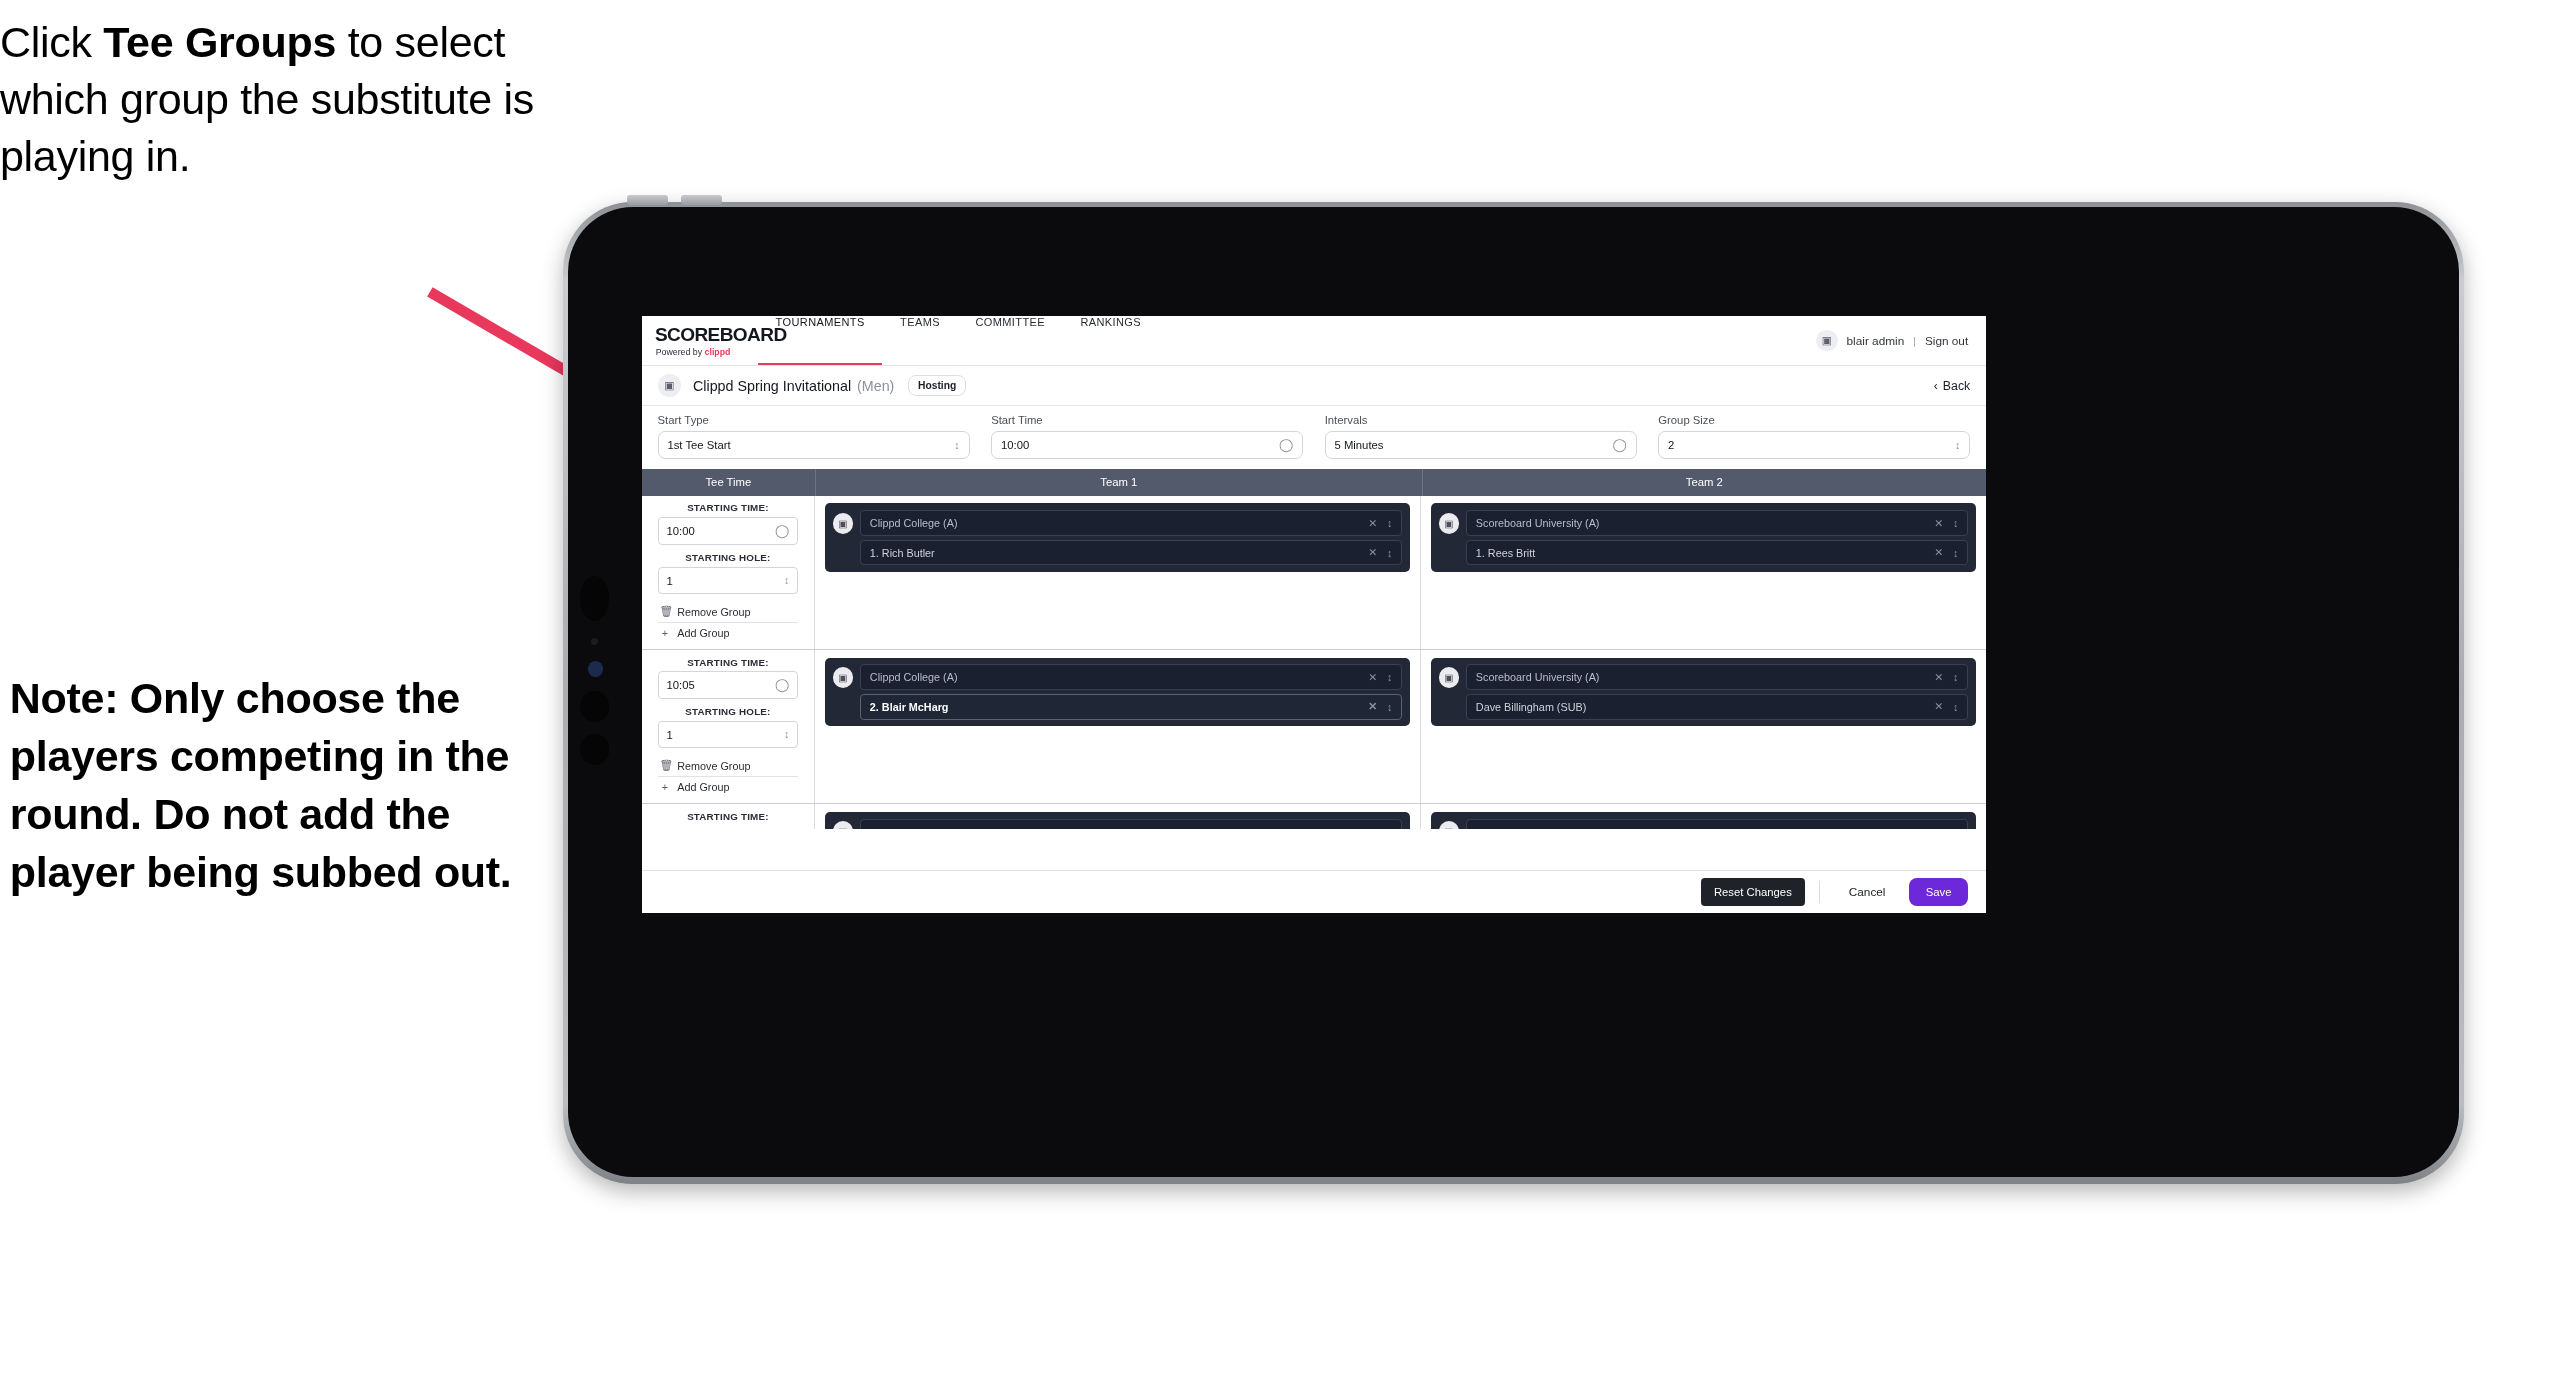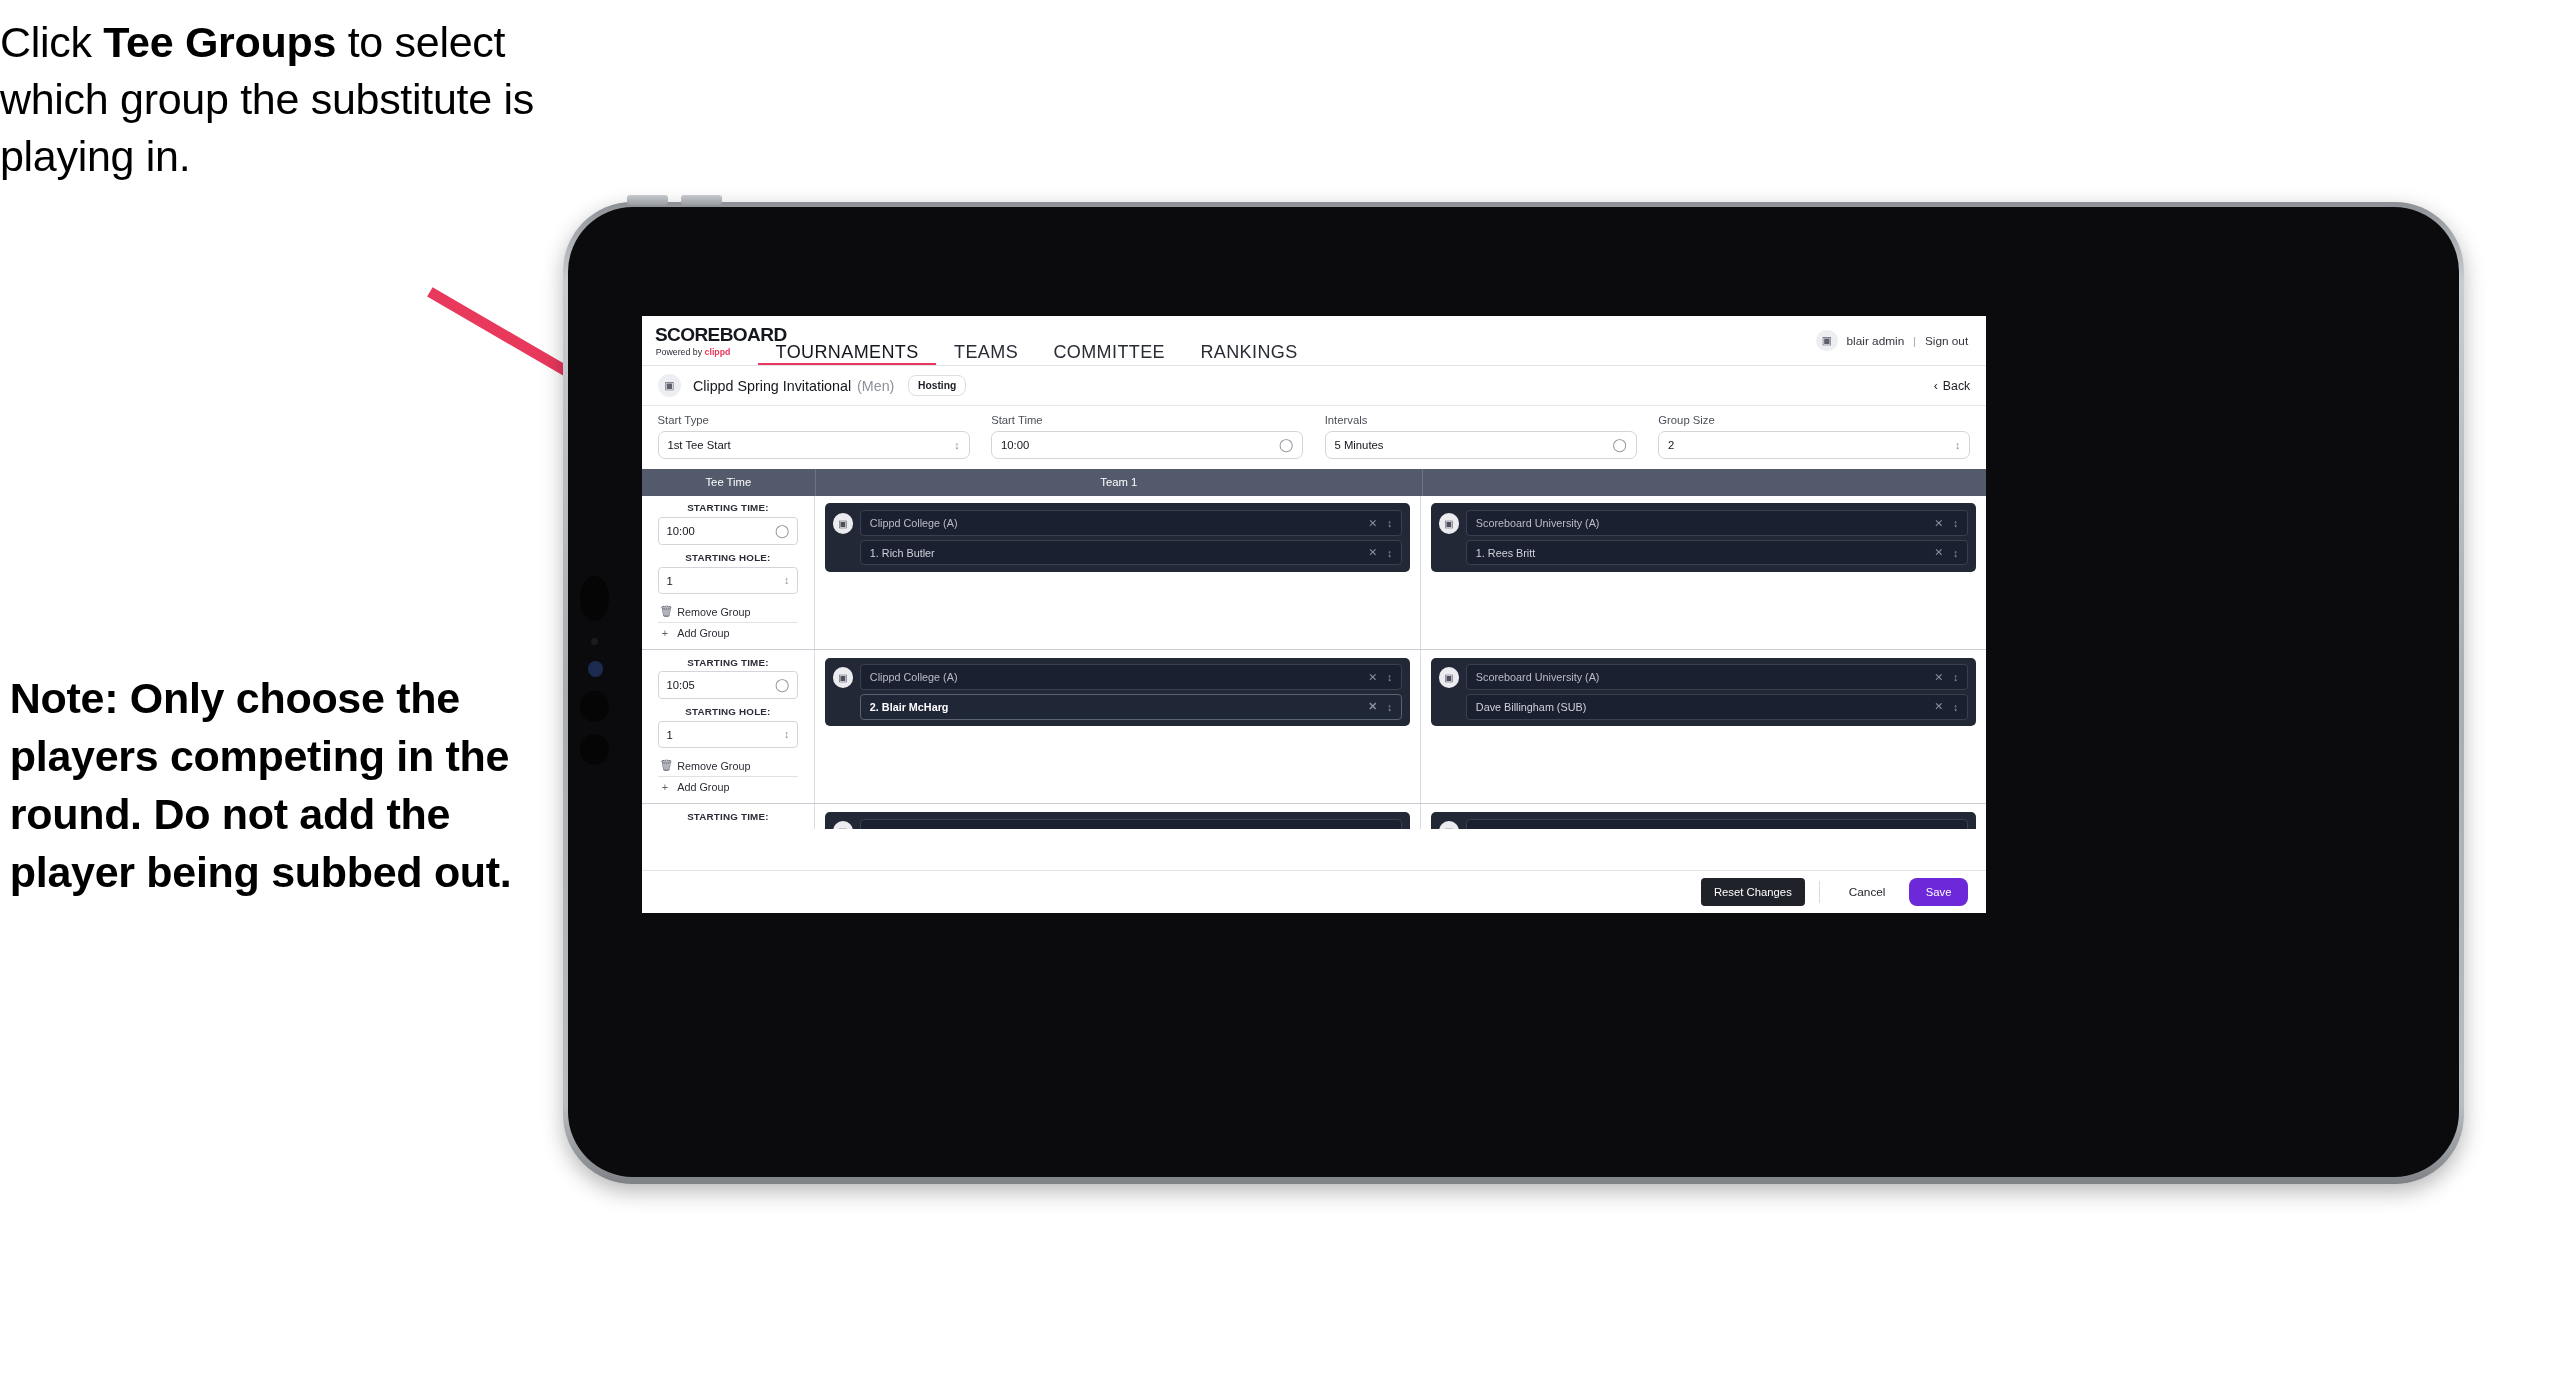--- a/index.html
+++ b/index.html
@@ -136,23 +136,23 @@
   }
   #brand-sub {
     font-size: 8.8px;
     color: #2b2d36;
     margin-top: 1px;
   }
   #brand-sub .clippd { color: #e8385c; font-weight: 700; }
 
   .navtab {
     display: flex;
-    align-items: flex-end;
+    align-items: flex-start;
     padding: 0 17.7px;
-    font-size: 18px;
+    font-size: 11px;
     letter-spacing: 0.4px;
     color: #2a2c35;
     border-bottom: 2.9px solid transparent;
     box-sizing: border-box;
     cursor: pointer;
   }
   .navtab.active {
     color: #15171f;
     border-bottom-color: #e8385c;
   }
@@ -505,20 +505,21 @@
           <div class="field-input">
             <span>2</span>
             <span class="stepper-ico">↕</span>
           </div>
         </div>
       </div>
 
       <div id="table-head">
         <div class="th-tee">Tee Time</div>
         <div class="th-team1">Team 1</div>
+        <div class="th-team2">Team 2</div>
       </div>
 
       <div class="group-row">
         <div class="cell-tee">
           <div class="tee-label">STARTING TIME:</div>
           <div class="tee-input">
             <span>10:00</span>
             <span class="clock-ico">◯</span>
           </div>
           <div class="tee-label">STARTING HOLE:</div>

